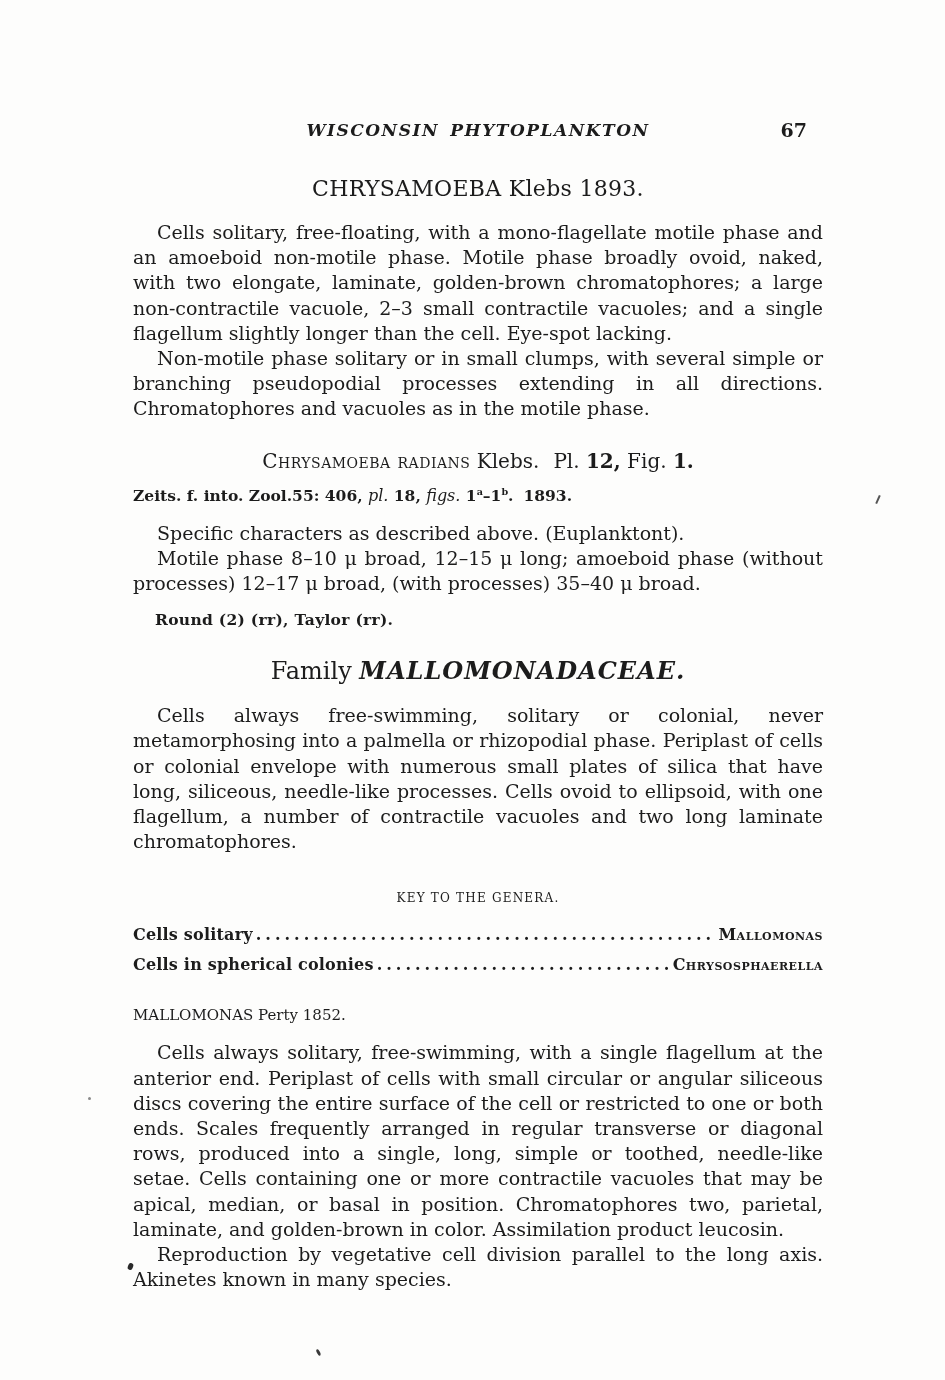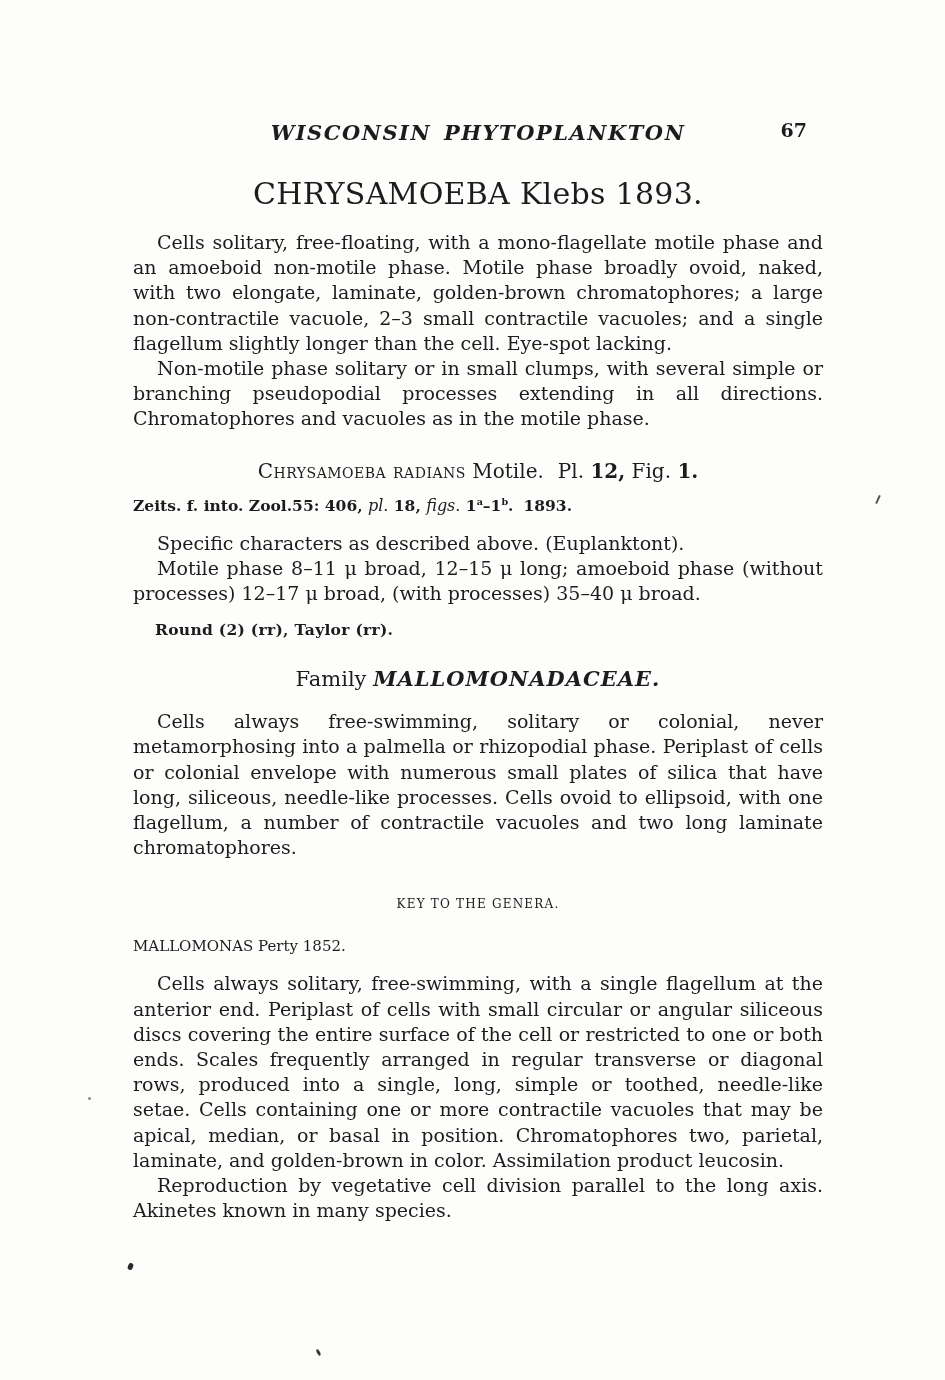--- a/index.html
+++ b/index.html
@@ -14,38 +14,38 @@
   }
   
   .running-head {
     position: absolute;
     top: 120px; left: 133px; width: 690px;
     text-align: center;
   }
   .rh-title {
     font-style: italic;
     font-weight: 700;
-    font-size: 21px;
+    font-size: 17px;
     letter-spacing: 1.5px;
     word-spacing: 4px;
   }
   .rh-page {
     position: absolute;
     right: 16px; top: -1px;
     font-weight: 700;
     font-size: 19px;
     font-style: normal;
   }
   
   .content {
     position: absolute;
     top: 176px; left: 133px; width: 690px;
   }
   .genus-heading {
-    font-size: 30px;
+    font-size: 22px;
     font-weight: 400;
     text-align: center;
     margin: 0 0 19px 0;
     letter-spacing: 0.3px;
   }
   p.body {
     font-size: 19px;
     line-height: 25.2px;
     text-align: justify;
     margin: 0;
@@ -72,21 +72,21 @@
   .citation sup { font-size: 0.62em; vertical-align: super; line-height: 0; }
   .spec-para { margin-top: 15px !important; }
   .records {
     margin: 14px 0 0 0;
     font-size: 15.5px;
     font-weight: 700;
     text-indent: 22px;
     letter-spacing: 0.3px;
   }
   .family-heading {
-    font-size: 21px;
+    font-size: 24px;
     font-weight: 400;
     text-align: center;
     margin: 27px 0 0 0;
   }
   .family-heading i { font-weight: 700; letter-spacing: 1px; }
   .family-para { margin-top: 18px !important; }
   .key-heading {
     font-size: 12px;
     font-weight: 400;
     text-align: center;
@@ -138,35 +138,47 @@
     <span class="rh-page">67</span>
   </header>
 
   <main class="content">
 
     <h1 class="genus-heading">CHRYSAMOEBA Klebs 1893.</h1>
 
     <p class="body">Cells solitary, free-floating, with a mono-flagellate motile phase and an amoeboid non-motile phase.  Motile phase broadly ovoid, naked, with two elongate, laminate, golden-brown chromatophores; a large non-contractile vacuole, 2–3 small contractile vacuoles; and a single flagellum slightly longer than the cell.  Eye-spot lacking.</p>
     <p class="body">Non-motile phase solitary or in small clumps, with several simple or branching pseudopodial processes extending in all directions.  Chromatophores and vacuoles as in the motile phase.</p>
 
-    <h2 class="species-heading"><span class="sc">Chrysamoeba radians</span> <span>Motile.</span><span class="species-ref"><span>Pl.</span> <b>12,</b> <span>Fig.</span> <b>1.</b></span></h2>
+    <h2 class="species-heading"><span class="sc">Chrysamoeba radians</span> <span>Klebs.</span><span class="species-ref"><span>Pl.</span> <b>12,</b> <span>Fig.</span> <b>1.</b></span></h2>
 
     <p class="citation"><span>Zeits. f. into. Zool.</span><span class="cit-vol">55</span><span>: 406,</span> <i>pl.</i> <span>18,</span> <i>figs.</i> <span><span>1</span><sup>a</sup><span>–</span><span>1</span><sup>b</sup><span>.</span></span><span class="cit-year">1893.</span></p>
 
     <p class="body spec-para">Specific characters as described above.  (Euplanktont).</p>
-    <p class="body">Motile phase 8–11 μ broad, 12–15 μ long; amoeboid phase (without processes) 12–17 μ broad, (with processes) 35–40 μ broad.</p>
+    <p class="body">Motile phase 8–10 μ broad, 12–15 μ long; amoeboid phase (without processes) 12–17 μ broad, (with processes) 35–40 μ broad.</p>
 
     <p class="records">Round (2) (rr), Taylor (rr).</p>
 
     <h2 class="family-heading"><span>Family</span> <i>MALLOMONADACEAE.</i></h2>
 
     <p class="body family-para">Cells always free-swimming, solitary or colonial, never metamorphosing into a palmella or rhizopodial phase.  Periplast of cells or colonial envelope with numerous small plates of silica that have long, siliceous, needle-like processes.  Cells ovoid to ellipsoid, with one flagellum, a number of contractile vacuoles and two long laminate chromatophores.</p>
 
     <h3 class="key-heading">KEY TO THE GENERA.</h3>
 
+    <div class="key-table">
+      <div class="key-row">
+        <span class="key-label">Cells solitary</span>
+        <span class="leader"></span>
+        <span class="key-genus sc">Mallomonas</span>
+      </div>
+      <div class="key-row">
+        <span class="key-label">Cells in spherical colonies</span>
+        <span class="leader"></span>
+        <span class="key-genus sc">Chrysosphaerella</span>
+      </div>
+    </div>
 
     <h2 class="mallomonas-heading">MALLOMONAS Perty 1852.</h2>
 
     <p class="body para-after-heading">Cells always solitary, free-swimming, with a single flagellum at the anterior end.  Periplast of cells with small circular or angular siliceous discs covering the entire surface of the cell or restricted to one or both ends.  Scales frequently arranged in regular transverse or diagonal rows, produced into a single, long, simple or toothed, needle-like setae. Cells containing one or more contractile vacuoles that may be apical, median, or basal in position.  Chromatophores two, parietal, laminate, and golden-brown in color.  Assimilation product leucosin.</p>
     <p class="body">Reproduction by vegetative cell division parallel to the long axis. Akinetes known in many species.</p>
 
   </main>
 
   <div class="speck speck-1"></div>
   <div class="speck speck-2"></div>

